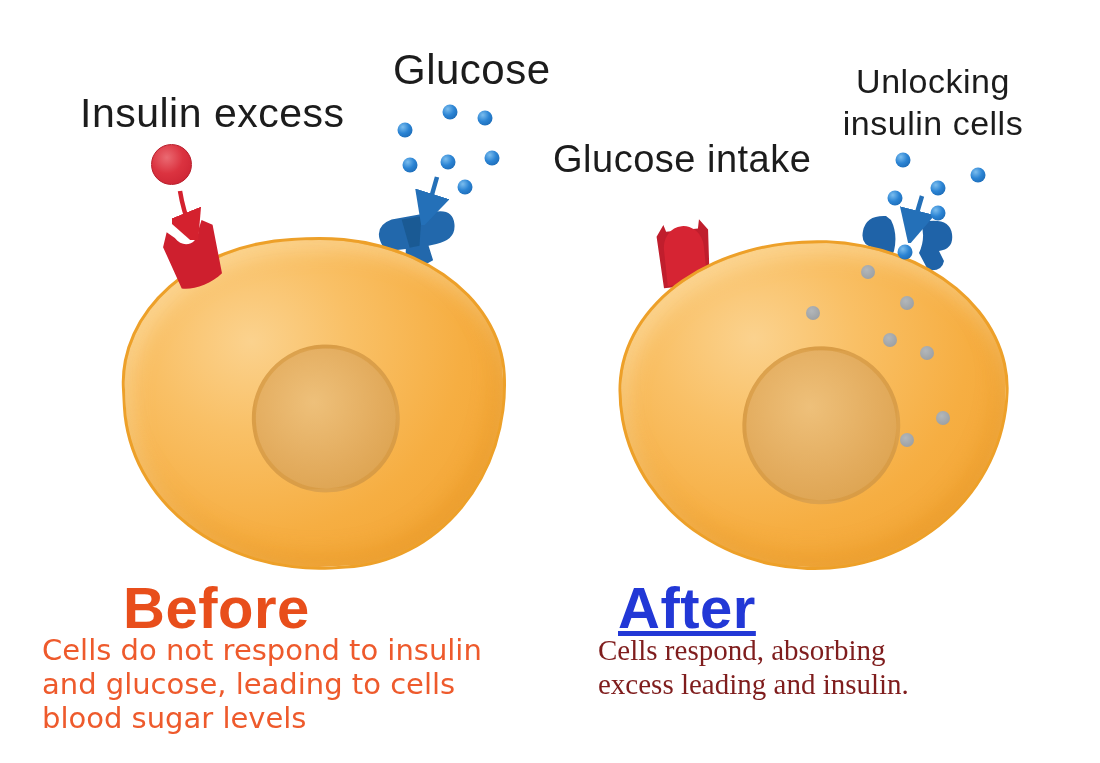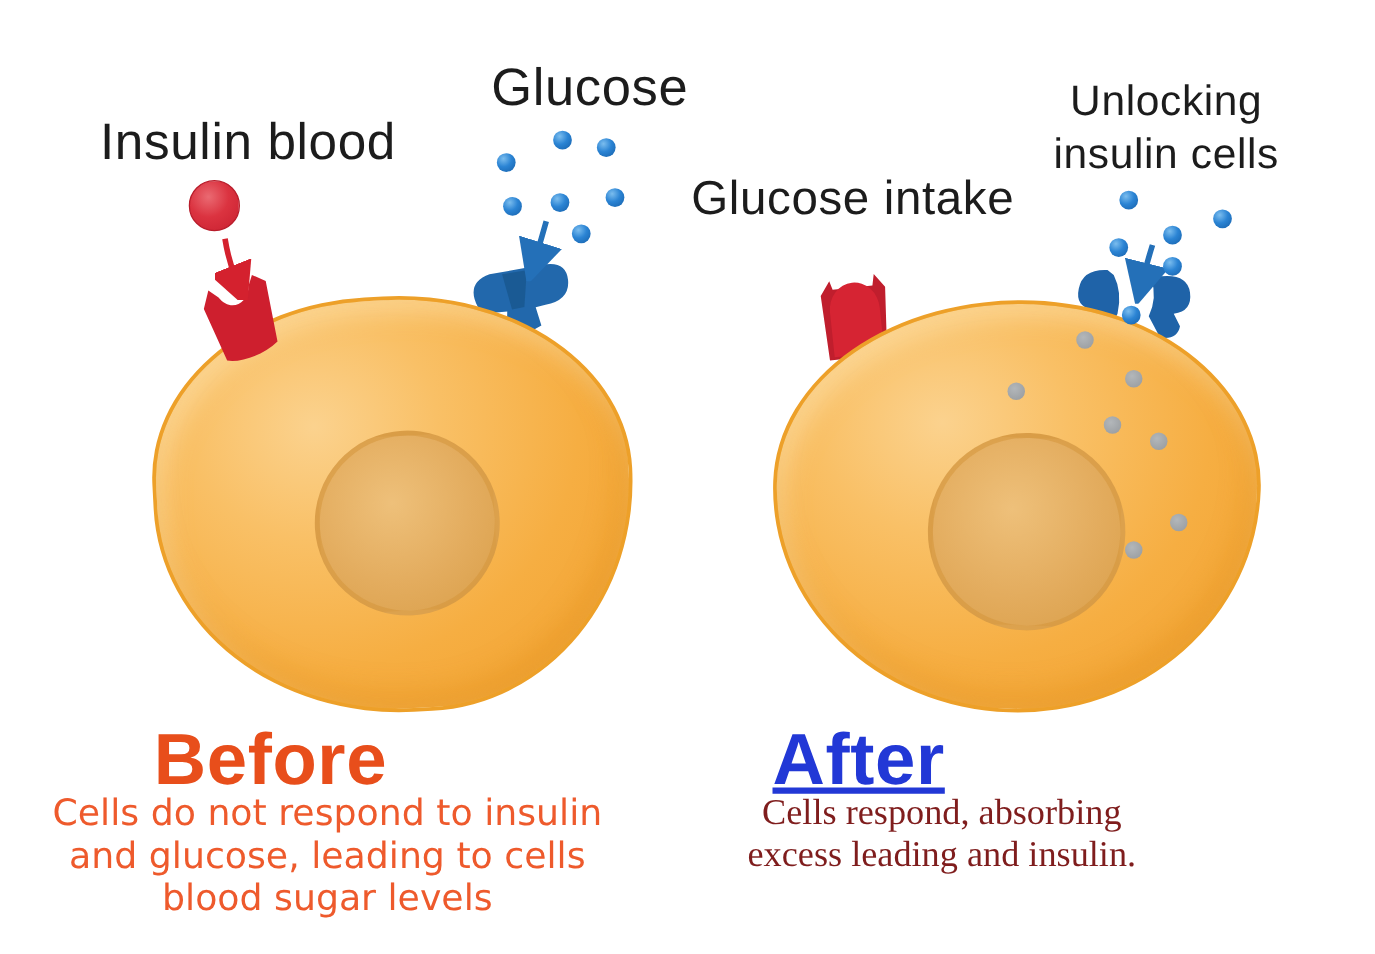--- a/index.html
+++ b/index.html
@@ -44,30 +44,30 @@
   }
   
   .shape{position:absolute;}
   .z-front{z-index:3;}
   .z-back{z-index:1;}
   .z-top{z-index:4;}
   
   .heading{position:absolute;font-weight:700;font-size:58px;text-align:left;letter-spacing:.5px;}
   .heading-before{left:123px;top:574px;width:378px;color:#e84e1b;}
   .heading-after{left:618px;top:574px;width:384px;color:#2238d6;text-decoration:underline;}
-  .para{position:absolute;font-family:"DejaVu Sans", sans-serif;font-size:29px;line-height:34px;font-weight:400;text-align:center;}
+  .para{position:absolute;font-family:"DejaVu Sans", sans-serif;font-size:29px;line-height:34px;font-weight:400;}
   .para-before{left:42px;top:633px;color:#ee5a2c;}
   .para-after{left:598px;top:633px;color:#7f1d1d;font-family:Liberation Serif, serif;}
 </style>
 </head>
 <body>
 
 <div class="canvas">
 
-  <div class="lbl lbl-insulin">Insulin blood</div>
+  <div class="lbl lbl-insulin">Insulin excess</div>
   <div class="lbl lbl-glucose">Glucose</div>
   <div class="lbl lbl-glucose-intake">Glucose intake</div>
   <div class="lbl lbl-unlocking">Unlocking insulin cells</div>
 
   <div class="cell cell-before">
     <div class="nucleus nucleus-before"></div>
   </div>
 
   <div class="cell cell-after">
     <div class="nucleus nucleus-after"></div>

